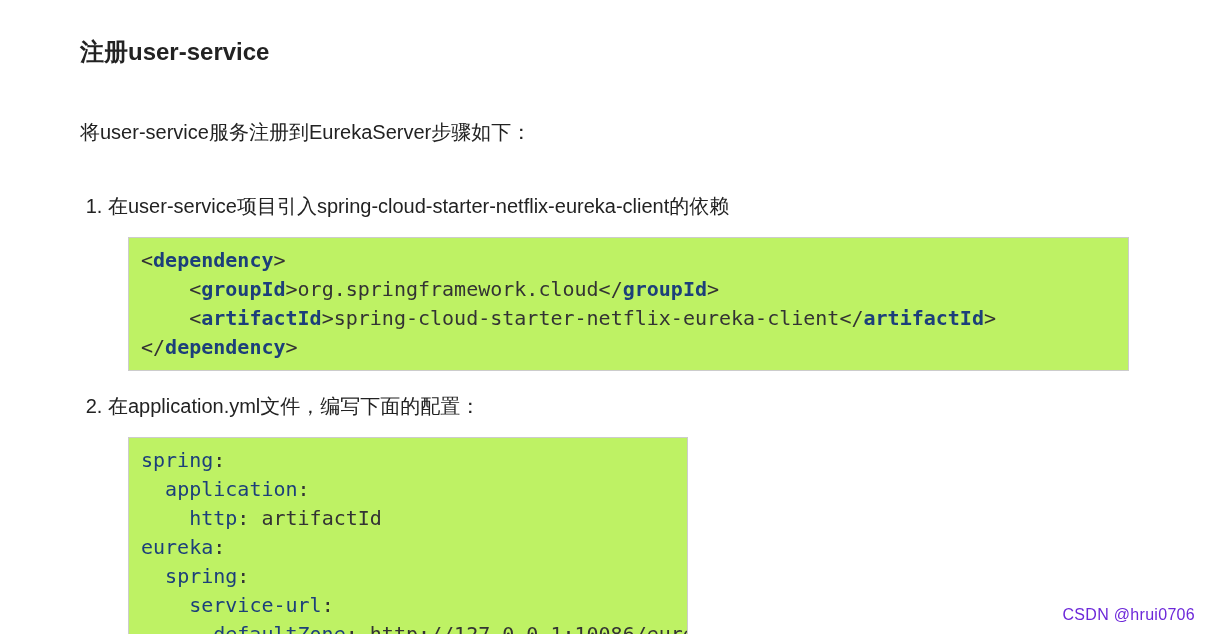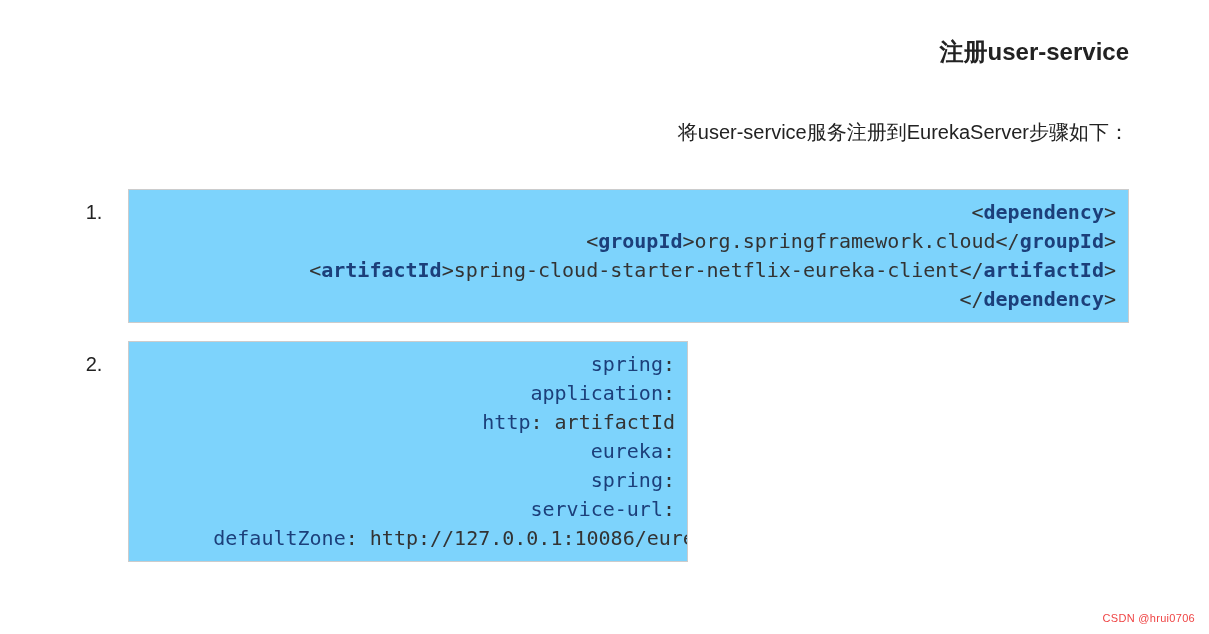--- a/index.html
+++ b/index.html
@@ -1,15 +1,15 @@
 <!DOCTYPE html>
 <html><head>
   <meta charset="utf-8">
   <style>
-    * { margin: 0; padding: 0; box-sizing: border-box; text-align: right; }
+    * { margin: 0; padding: 0; box-sizing: border-box; }
     body {
       font-family: -apple-system, BlinkMacSystemFont, "PingFang SC", "Microsoft YaHei", sans-serif;
       background: #fff;
       padding: 32px 80px 30px 80px;
       color: #222;
       font-size: 20px;
       line-height: 1.7;
     }
     .heading {
       font-size: 24px;
@@ -24,57 +24,59 @@
       padding-left: 28px;
     }
     ol.steps > li {
       margin-bottom: 18px;
     }
     .step-text { margin-bottom: 16px; display: inline; }
     .code-block {
       margin-top: 14px;
       margin-left: 20px;
       border: 1px solid #cccccc;
-      background: #7dd3fc;
+      background: #bef264;
       padding: 8px 12px;
       font-family: ui-monospace, SFMono-Regular, Menlo, Consolas, monospace;
       font-size: 20px;
       line-height: 1.45;
       white-space: pre;
       color: #333;
       overflow-x: auto;
     }
     .code-block.yml { width: 560px; }
     .tag { color: #1c3f7a; font-weight: 700; }
     .key { color: #1c3f7a; font-weight: 400; }
     .watermark {
       position: fixed;
       right: 14px;
       bottom: 6px;
-      font-size: 11px;
-      color: #ef4444;
+      font-size: 16px;
+      color: #6d28d9;
       letter-spacing: 0.3px;
     }
     .punct { color:#333; }
   </style>
 </head>
 <body>
 
 <h2 class="heading">注册user-service</h2>
 
 <p class="intro">将user-service服务注册到EurekaServer步骤如下：</p>
 
 <ol class="steps">
   <li>
+    <span class="step-text">在user-service项目引入spring-cloud-starter-netflix-eureka-client的依赖</span>
     <div class="code-block"><span class="punct">&lt;</span><span class="tag">dependency</span><span class="punct">&gt;</span>
     <span class="punct">&lt;</span><span class="tag">groupId</span><span class="punct">&gt;</span><span>org.springframework.cloud</span><span class="punct">&lt;/</span><span class="tag">groupId</span><span class="punct">&gt;</span>
     <span class="punct">&lt;</span><span class="tag">artifactId</span><span class="punct">&gt;</span><span>spring-cloud-starter-netflix-eureka-client</span><span class="punct">&lt;/</span><span class="tag">artifactId</span><span class="punct">&gt;</span>
 <span class="punct">&lt;/</span><span class="tag">dependency</span><span class="punct">&gt;</span></div>
   </li>
   <li>
+    <span class="step-text">在application.yml文件，编写下面的配置：</span>
     <div class="code-block yml"><span class="key">spring</span><span class="punct">:</span>
   <span class="key">application</span><span class="punct">:</span>
     <span class="key">http</span><span class="punct">:</span> <span>artifactId</span>
 <span class="key">eureka</span><span class="punct">:</span>
   <span class="key">spring</span><span class="punct">:</span>
     <span class="key">service-url</span><span class="punct">:</span>
       <span class="key">defaultZone</span><span class="punct">:</span> <span>http://127.0.0.1:10086/eureka/</span></div>
   </li>
 </ol>
 

